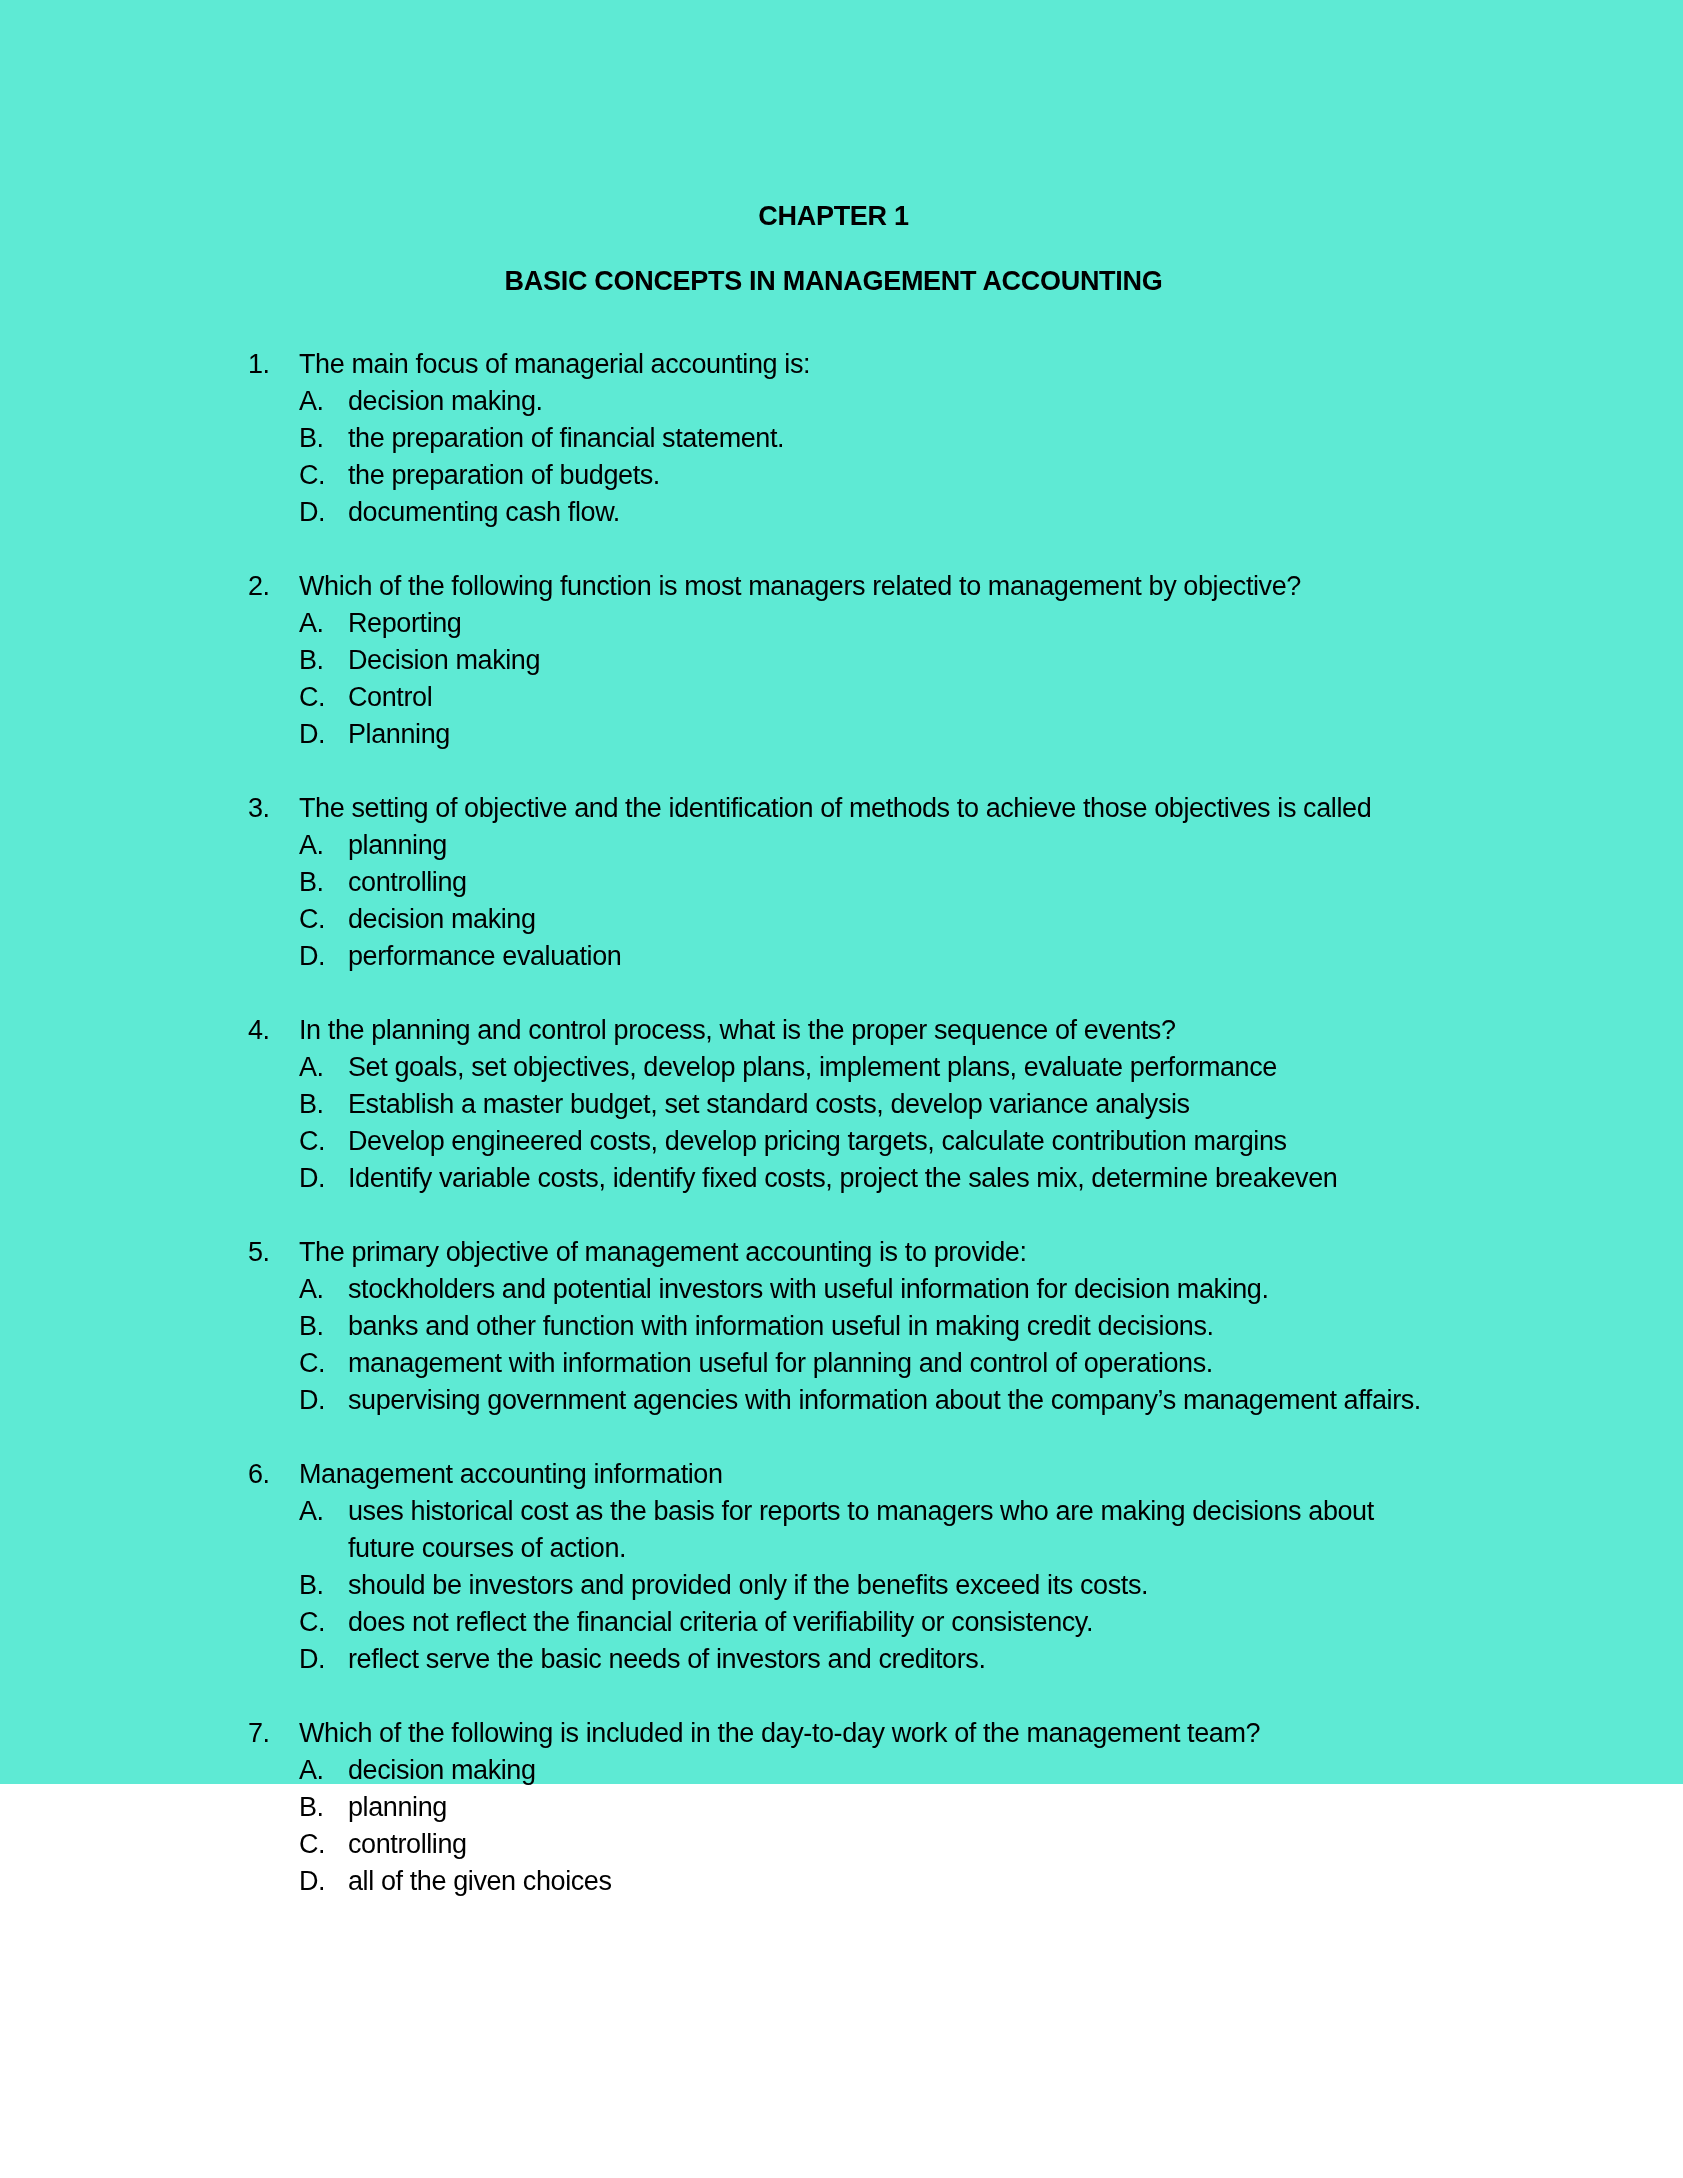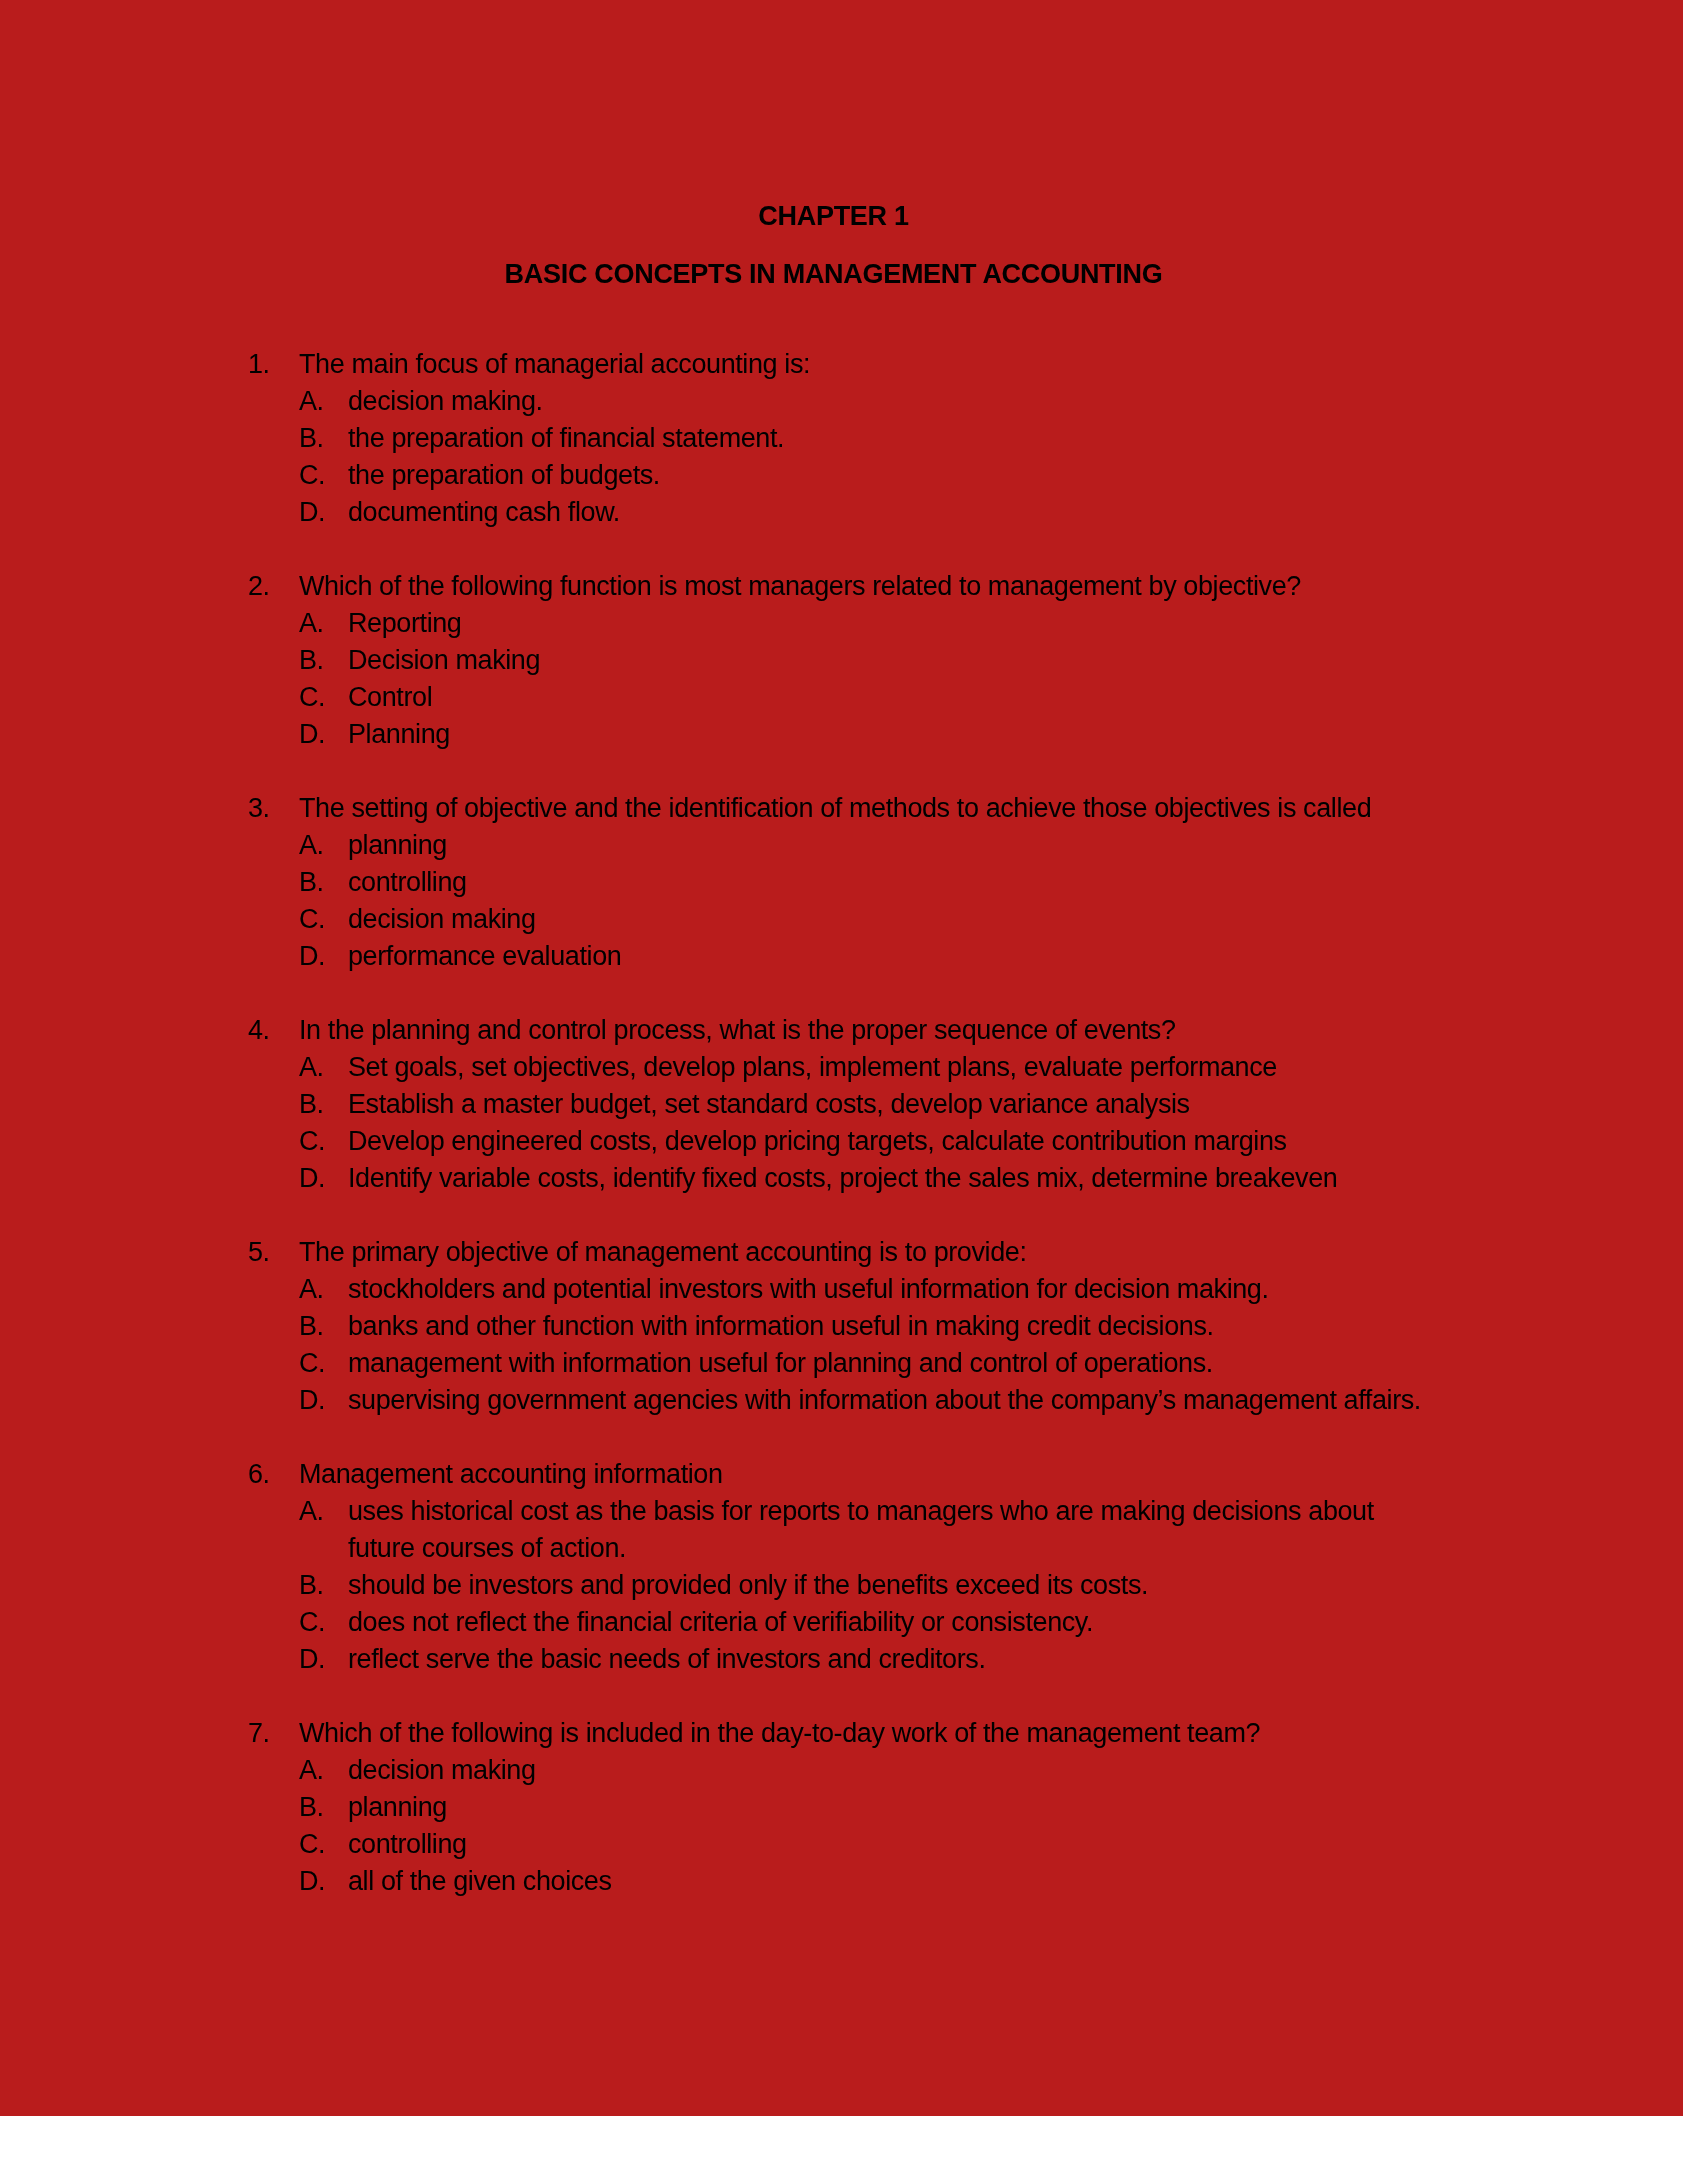--- a/index.html
+++ b/index.html
@@ -13,35 +13,35 @@
     position: relative;
     overflow: hidden;
     font-family: "Liberation Sans", "DejaVu Sans", sans-serif;
     color: #000000;
   }
   .page {
     position: absolute;
     left: 0;
     top: 0;
     width: 1683px;
-    height: 2116px;
-    background: #b91c1c;
+    height: 1784px;
+    background: #5eead4;
   }
   .heading {
     position: absolute;
     left: 0;
     width: 1667px;
     text-align: center;
     font-weight: bold;
     font-size: 27px;
     line-height: 37px;
     letter-spacing: -0.3px;
   }
   #chapter-title { top: 198px; }
-  #chapter-subtitle { top: 256px; }
+  #chapter-subtitle { top: 263px; }
 
   .questions {
     position: absolute;
     left: 248px;
     top: 346px;
     width: 1188px;
     font-size: 27px;
     line-height: 37px;
     letter-spacing: -0.4px;
   }

